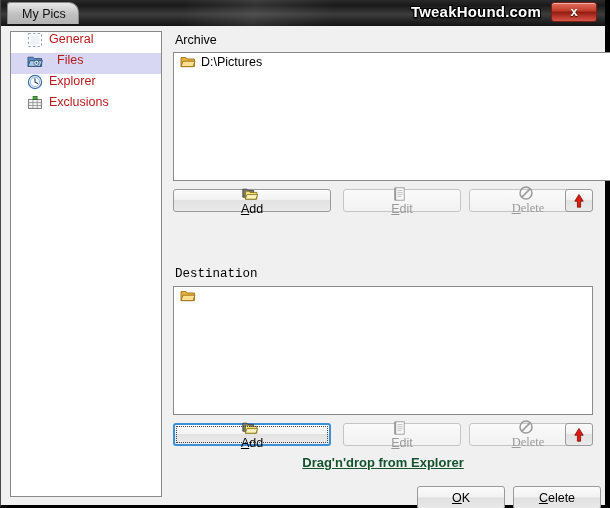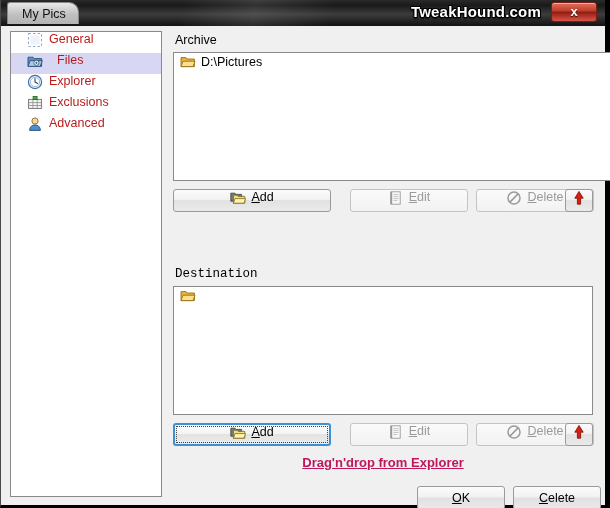--- a/index.html
+++ b/index.html
@@ -173,58 +173,58 @@
   .btn {
     position: absolute;
     height: 23px;
     box-sizing: border-box;
     border: 1px solid #9a9a9a;
     border-radius: 3px;
     background: linear-gradient(180deg,#fbfbfb 0%, #f2f2f2 45%, #e2e2e2 50%, #eaeaea 100%);
     font-size: 12.5px;
     color: #000;
     display: flex;
-    align-items: flex-start;
+    align-items: center;
     justify-content: center;
     cursor: pointer;
     white-space: nowrap;
+    flex-direction: column;
   }
   .btn .bicon { width:16px; height:16px; margin-right:5px; flex:0 0 16px; }
   .btn.disabled {
     color: #9a9a9a;
     border-color: #c4c4c4;
     background: linear-gradient(180deg,#fafafa,#f2f2f2);
     cursor: default;
-    margin-left: 7px;
   }
   .btn.default {
     border: 2px solid #3c91d6;
     background: linear-gradient(180deg,#fdfdfd 0%, #f3f3f3 45%, #e3e3e3 50%, #ececec 100%);
   }
   .btn.default .inner-focus {
     position:absolute; left:1px; top:1px; right:1px; bottom:1px;
     border: 1px dotted #444;
     pointer-events:none;
   }
   .btn-add    { left: 0px;   width: 158px; }
   .btn-edit   { left: 170px; width: 118px; }
-  .btn-delete { left: 296px; width: 118px; }
+  .btn-delete { left: 296px; width: 118px; font-family: Liberation Serif, serif; }
   .btn-arrow  { left: 392px; width: 28px; justify-content:center; }
 
   .acc { text-decoration: underline; }
 
   
   #dnd-link {
     position: absolute;
     left: 0; top: 424px;
     width: 424px;
     text-align: center;
     font-size: 13px;
     font-weight: bold;
-    color: #be185d;
+    color: #14532d;
     text-decoration: underline;
     cursor: pointer;
   }
 
   
   #footer { position:absolute; left:0; top:455px; width:424px; height:24px; }
   .footer-btn {
     position: absolute;
     top: 0;
     width: 88px; height: 24px;
@@ -296,29 +296,20 @@
           <svg width="16" height="16" viewBox="0 0 16 16">
             <rect x="1.6" y="4.4" width="12.8" height="9" fill="#f4f4f4" stroke="#6d6d6d" stroke-width="0.9"></rect>
             <path d="M1.6 7.6 H14.4 M1.6 10.5 H14.4 M5.9 4.4 V13.4 M10.2 4.4 V13.4" stroke="#8d8d8d" stroke-width="0.8"></path>
             <rect x="6.1" y="1.4" width="4" height="3.2" fill="#3fae3f" stroke="#24661f" stroke-width="0.8"></rect>
           </svg>
         </span>
         <span class="tlabel">Exclusions</span>
       </div>
 
 
-      <div class="tree-item">
-        <span class="ticon ico">
-          <svg width="16" height="16" viewBox="0 0 16 16">
-            <circle cx="8" cy="5" r="3.1" fill="#f7d79a" stroke="#8a6a2c" stroke-width="0.9"></circle>
-            <path d="M2.6 14.4 C2.8 10.6 5.2 9 8 9 C10.8 9 13.2 10.6 13.4 14.4 Z" fill="#4e8ecb" stroke="#23507f" stroke-width="0.9"></path>
-          </svg>
-        </span>
-        <span class="tlabel">Advanced</span>
-      </div>
 
     </div>
 
     <div id="pane">
 
       <div class="grp-label label-source">Archive</div>
       <div class="listbox" id="source-list">
         <div class="list-row">
           <span class="ficon ico">
             <svg width="16" height="16" viewBox="0 0 16 16">

